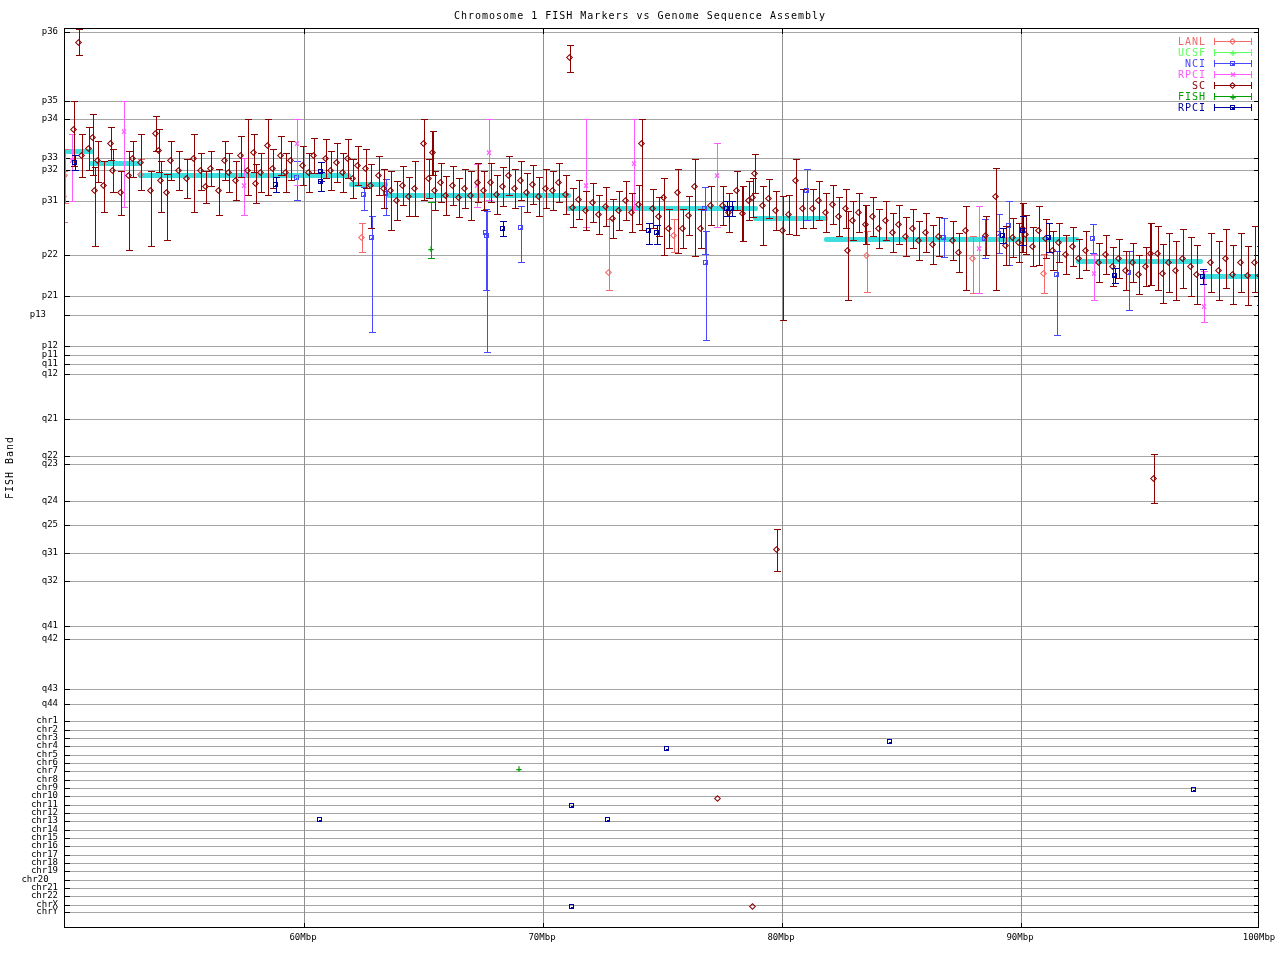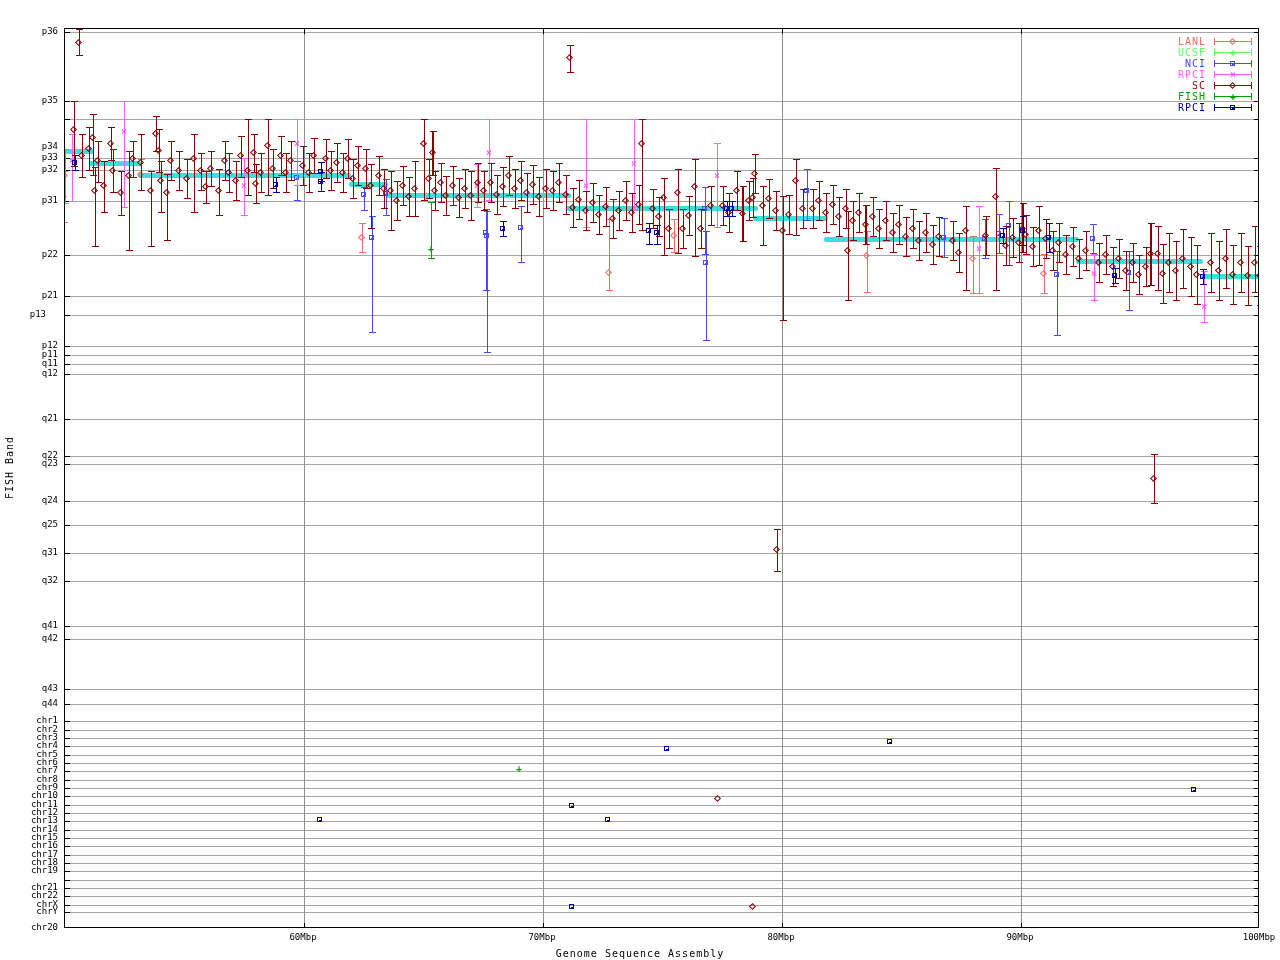--- a/index.html
+++ b/index.html
@@ -25,20 +25,21 @@
            transform:translate(-50%,-52%);}
   #legend{position:absolute;}
   .leg-row{position:absolute;height:11px;white-space:nowrap;}
   .leg-label{position:absolute;right:56px;top:0;font-size:10px;line-height:11px;letter-spacing:1px;}
   .leg-glyph{position:absolute;right:8px;top:0;width:42px;height:11px;}
 </style>
 </head>
 <body>
 
 <div id="screen">
+  <div id="title" class="abs">Chromosome 1 FISH Markers vs Genome Sequence Assembly</div>
 
   <div id="ylabel" class="abs">FISH Band</div>
 
   <div id="plot" class="abs">
       <div class="gridh" style="left: 0px; top: 3px; width: 1195px;"></div>
       <div class="tick" style="left: 0px; top: 3px; width: 5px; height: 1px;"></div>
       <div class="tick" style="left: 1189px; top: 3px; width: 5px; height: 1px;"></div>
       <div class="gridh" style="left: 0px; top: 72px; width: 1195px;"></div>
       <div class="tick" style="left: 0px; top: 72px; width: 5px; height: 1px;"></div>
       <div class="tick" style="left: 1189px; top: 72px; width: 5px; height: 1px;"></div>
@@ -1207,21 +1208,21 @@
       <div class="mk" style="left: 542px; top: 791px; width: 3px; height: 1px; background: rgb(0, 0, 160);"></div>
       <div class="mk" style="left: 252px; top: 788px; width: 5px; height: 5px; border: 1px solid rgb(0, 0, 160);"></div>
       <div class="mk" style="left: 254px; top: 791px; width: 3px; height: 1px; background: rgb(0, 0, 160);"></div>
       <div class="mk" style="left: 504px; top: 875px; width: 5px; height: 5px; border: 1px solid rgb(0, 0, 160);"></div>
       <div class="mk" style="left: 506px; top: 878px; width: 3px; height: 1px; background: rgb(0, 0, 160);"></div>
     </div>
 
   <div id="yticks">
       <div class="ytick-label" style="left: 12px; top: 27px;">p36</div>
       <div class="ytick-label" style="left: 12px; top: 96px;">p35</div>
-      <div class="ytick-label" style="left: 12px; top: 114px; margin-top: 28px;">p34</div>
+      <div class="ytick-label" style="left: 12px; top: 114px;">p34</div>
       <div class="ytick-label" style="left: 12px; top: 153px;">p33</div>
       <div class="ytick-label" style="left: 12px; top: 165px;">p32</div>
       <div class="ytick-label" style="left: 12px; top: 196px;">p31</div>
       <div class="ytick-label" style="left: 12px; top: 250px;">p22</div>
       <div class="ytick-label" style="left: 12px; top: 291px;">p21</div>
       <div class="ytick-label" style="left: 0; top: 310px;">p13</div>
       <div class="ytick-label" style="left: 12px; top: 341px;">p12</div>
       <div class="ytick-label" style="left: 12px; top: 350px;">p11</div>
       <div class="ytick-label" style="left: 12px; top: 359px;">q11</div>
       <div class="ytick-label" style="left: 12px; top: 369px;">q12</div>
@@ -1248,21 +1249,21 @@
       <div class="ytick-label" style="left: 12px; top: 791px;">chr10</div>
       <div class="ytick-label" style="left: 12px; top: 800px;">chr11</div>
       <div class="ytick-label" style="left: 12px; top: 808px;">chr12</div>
       <div class="ytick-label" style="left: 12px; top: 816px;">chr13</div>
       <div class="ytick-label" style="left: 12px; top: 825px;">chr14</div>
       <div class="ytick-label" style="left: 12px; top: 833px;">chr15</div>
       <div class="ytick-label" style="left: 12px; top: 841px;">chr16</div>
       <div class="ytick-label" style="left: 12px; top: 850px;">chr17</div>
       <div class="ytick-label" style="left: 12px; top: 858px;">chr18</div>
       <div class="ytick-label" style="left: 12px; top: 866px;">chr19</div>
-      <div class="ytick-label" style="left: 12px; top: 923px;">chr20</div>
+      <div class="ytick-label" style="left: 12px; top: 875px; text-align: center;">chr20</div>
       <div class="ytick-label" style="left: 12px; top: 883px;">chr21</div>
       <div class="ytick-label" style="left: 12px; top: 891px;">chr22</div>
       <div class="ytick-label" style="left: 12px; top: 900px;">chrX</div>
       <div class="ytick-label" style="left: 12px; top: 907px;">chrY</div>
     </div>
   <div id="xticks">
       <div class="xtick-label" style="left: 273px; top: 933px;">60Mbp</div>
       <div class="xtick-label" style="left: 512px; top: 933px;">70Mbp</div>
       <div class="xtick-label" style="left: 751px; top: 933px;">80Mbp</div>
       <div class="xtick-label" style="left: 990px; top: 933px;">90Mbp</div>
@@ -1330,14 +1331,13 @@
         <div class="leg-glyph">
           <div class="cap" style="left: 2px; top: 5px; width: 38px; background: rgb(0, 0, 160);"></div>
           <div class="ebar" style="left: 2px; top: 2px; width: 1px; height: 7px; background: rgb(0, 0, 160);"></div>
           <div class="ebar" style="left: 39px; top: 2px; width: 1px; height: 7px; background: rgb(0, 0, 160);"></div>
           <div class="mk" style="left: 18px; top: 3px; width: 5px; height: 5px; border: 1px solid rgb(0, 0, 160);"></div>
           <div class="mk" style="left: 20px; top: 6px; width: 3px; height: 1px; background: rgb(0, 0, 160);"></div>
         </div>
       </div>
     </div>
 
-  <div id="xlabel" class="abs">Genome Sequence Assembly</div>
 </div>
 
 </body></html>

